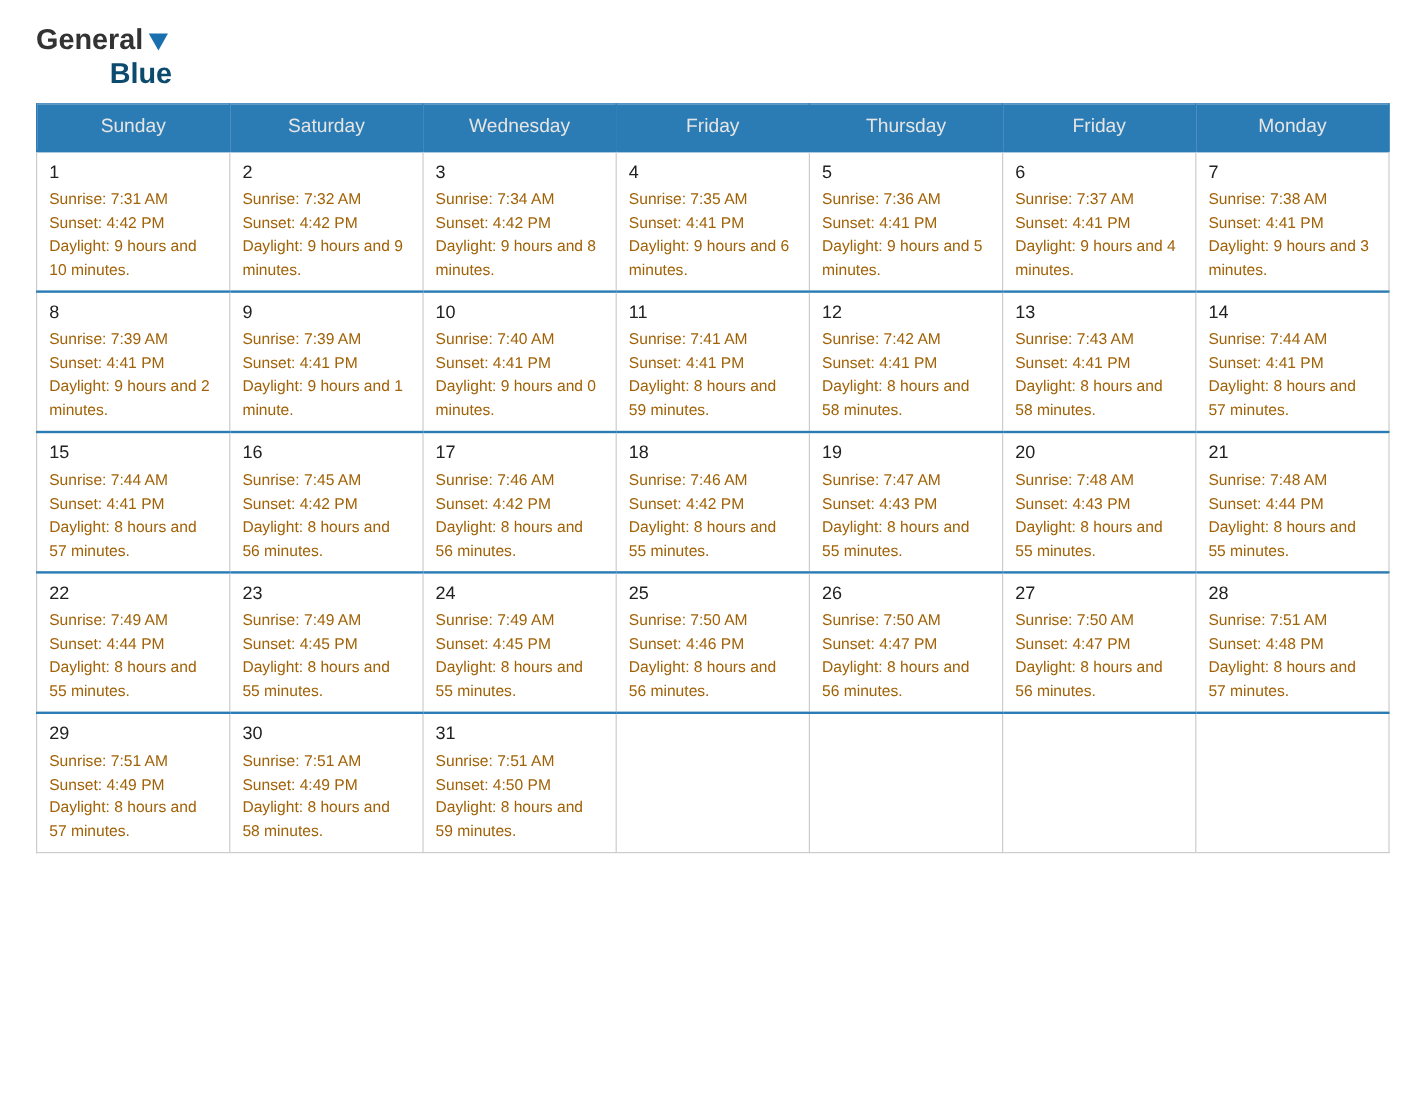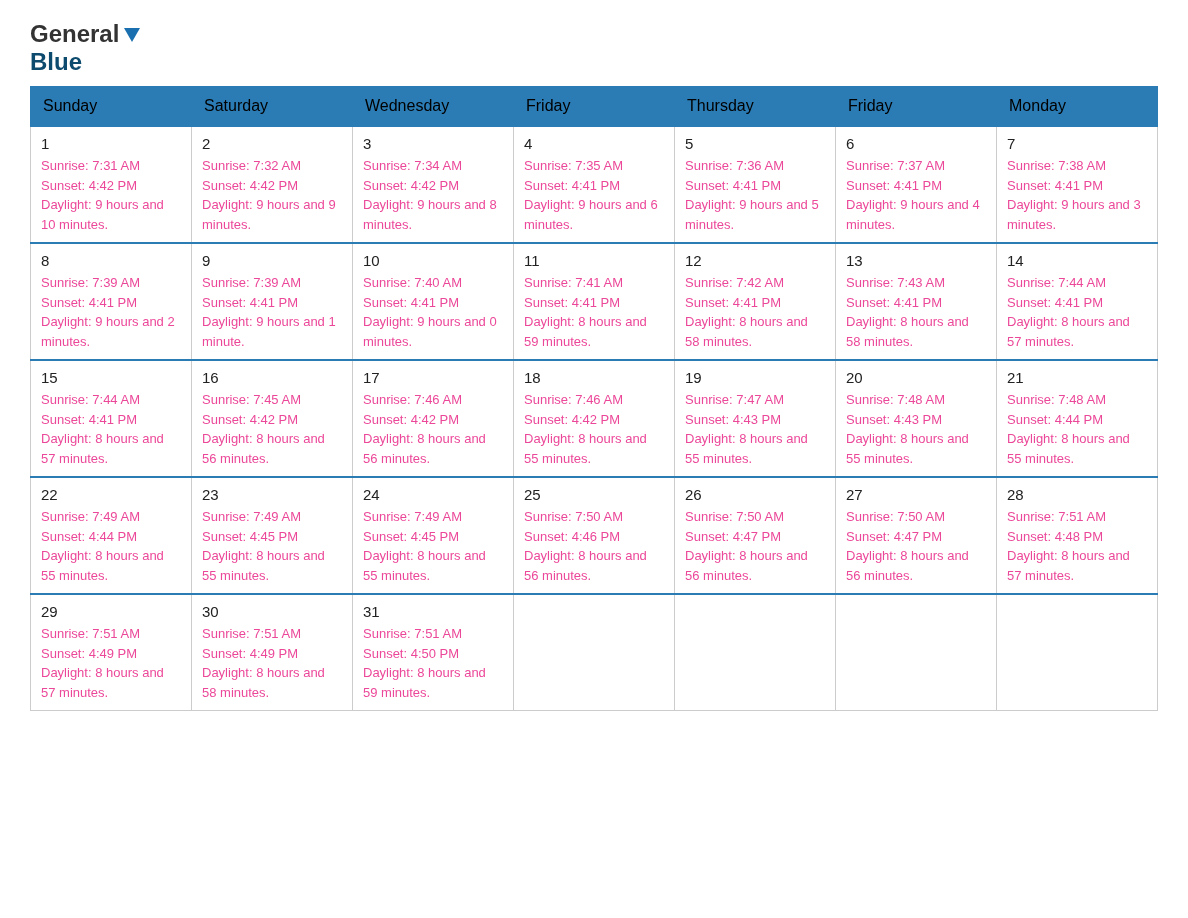--- a/index.html
+++ b/index.html
@@ -12,21 +12,21 @@
     }
     .header-row {
       display: flex;
       justify-content: space-between;
       align-items: flex-start;
       margin-bottom: 10px;
     }
     .logo {
       display: flex;
       flex-direction: column;
-      align-items: flex-start;
+      align-items: flex-end;
     }
     .logo-line {
       display: flex;
       align-items: center;
     }
     .title-block {
       text-align: right;
     }
     .month-title {
       font-size: 52px;
@@ -39,25 +39,25 @@
       color: #444;
       margin-top: 4px;
     }
     .calendar {
       width: 100%;
       border-collapse: collapse;
       margin-top: 8px;
     }
     .calendar th {
       background-color: #2b7cb5;
-      color: #000000;
+      color: #e5e5e5;
       font-size: 16px;
       font-weight: normal;
       padding: 10px 12px;
-      text-align: left;
+      text-align: center;
       border: 1px solid #2b7cb5;
     }
     .calendar td {
       vertical-align: top;
       border: 1px solid #ccc;
       padding: 8px 10px;
       width: 14.28%;
       font-size: 13.5px;
       color: #222;
       min-height: 100px;
@@ -67,21 +67,21 @@
     }
     .day-num {
       font-size: 15px;
       font-weight: normal;
       display: block;
       margin-bottom: 4px;
     }
     .day-info {
       font-size: 13px;
       line-height: 1.5;
-      color: #ec4899;
+      color: #a16207;
     }
     tr.week-row td {
       border-top: 2px solid #2b7cb5;
     }
   </style>
 </head>
 <body>
 
 <div class="header-row">
   <div class="logo">

